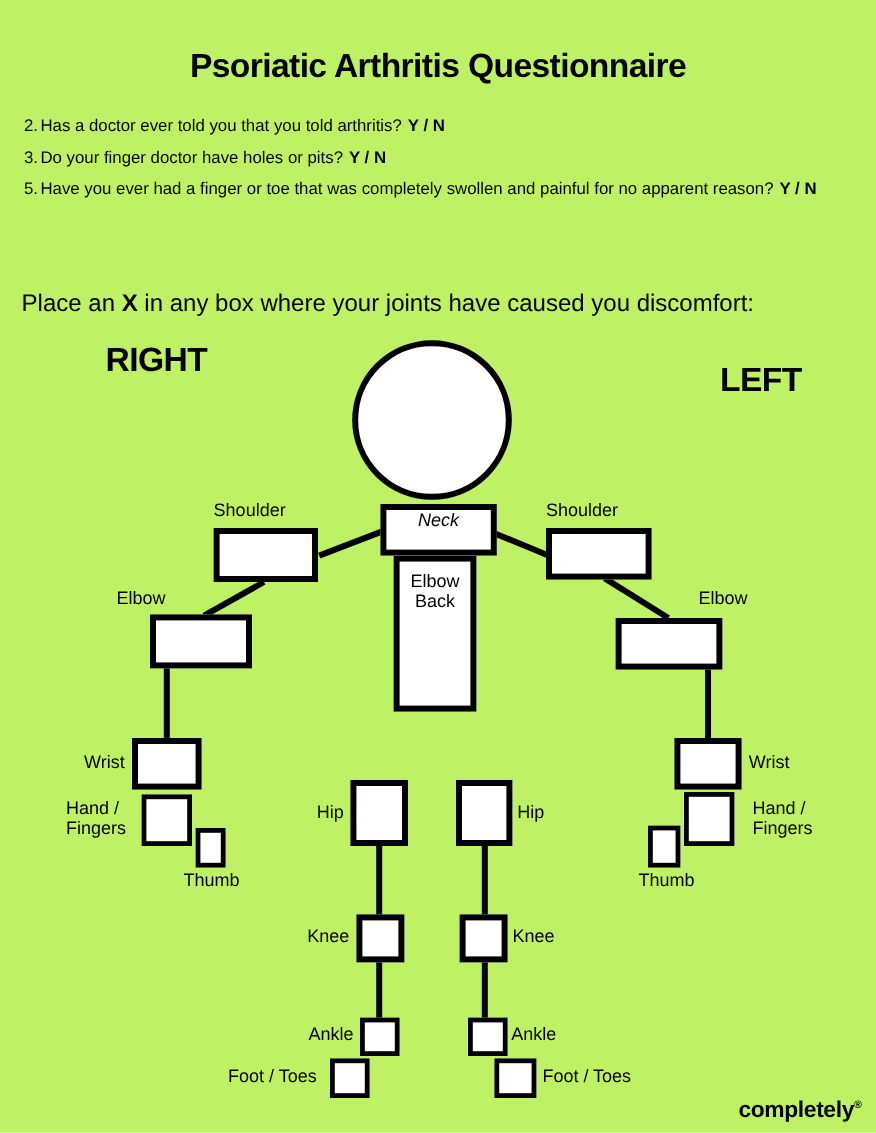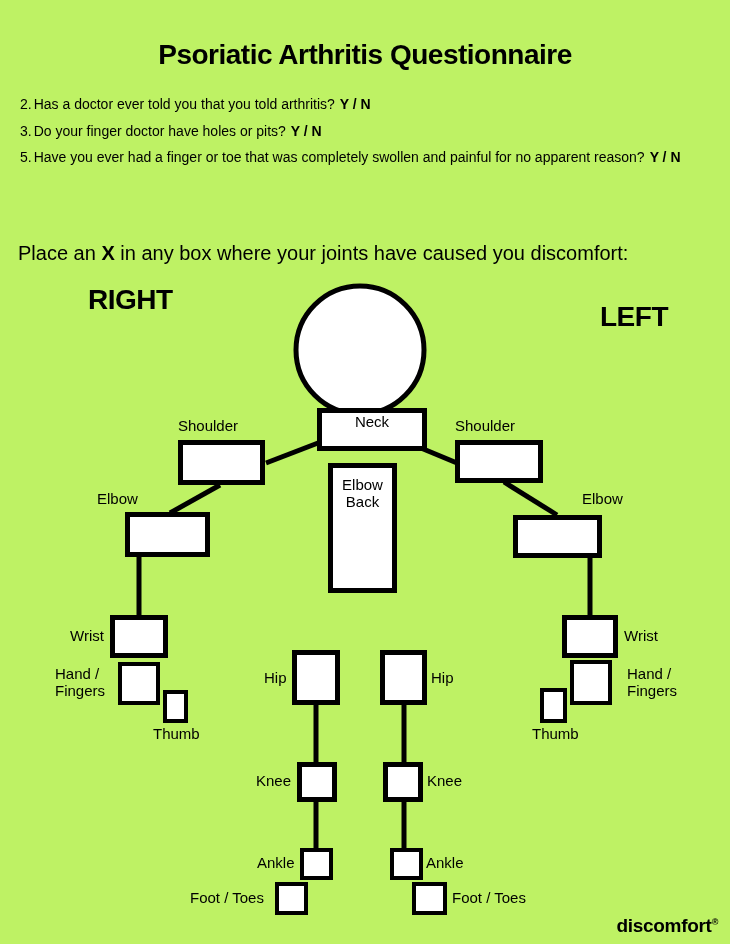--- a/index.html
+++ b/index.html
@@ -69,21 +69,21 @@
     <line x1="220" y1="485" x2="170" y2="513" stroke="#000" stroke-width="5"></line>
     <line x1="504" y1="482" x2="557" y2="515" stroke="#000" stroke-width="5"></line>
     <line x1="139" y1="555" x2="139" y2="618" stroke="#000" stroke-width="5"></line>
     <line x1="590" y1="556" x2="590" y2="618" stroke="#000" stroke-width="5"></line>
     <line x1="316" y1="703" x2="316" y2="765" stroke="#000" stroke-width="5"></line>
     <line x1="404" y1="703" x2="404" y2="765" stroke="#000" stroke-width="5"></line>
     <line x1="316" y1="800" x2="316" y2="851" stroke="#000" stroke-width="5"></line>
     <line x1="404" y1="800" x2="404" y2="851" stroke="#000" stroke-width="5"></line>
   </svg>
 
-  <div class="box" style="left:317px; top:408px; width:110px; height:43px;">
+  <div class="box" style="left:317px; top:420px; width:97px; height:43px;font-style:italic;">
     <span class="inlabel">Neck</span>
   </div>
   <div class="box" style="left:328px; top:463px; width:69px; height:130px; padding-top:8px;">
     <span class="inlabel">Elbow Back</span>
   </div>
 
   <div class="box" style="left:178px; top:440px; width:87px; height:45px;"></div>
   <div class="box" style="left:125px; top:512px; width:85px; height:45px;"></div>
   <div class="box" style="left:110px; top:615px; width:58px; height:43px;"></div>
   <div class="box thin" style="left:118px; top:662px; width:42px; height:43px;"></div>
@@ -117,16 +117,16 @@
   <div class="lbl" style="left:264px; top:669px;">Hip</div>
   <div class="lbl" style="left:431px; top:669px;">Hip</div>
   <div class="lbl" style="left:256px; top:772px;">Knee</div>
   <div class="lbl" style="left:427px; top:772px;">Knee</div>
   <div class="lbl" style="left:257px; top:854px;">Ankle</div>
   <div class="lbl" style="left:426px; top:854px;">Ankle</div>
   <div class="lbl" style="left:190px; top:889px;">Foot / Toes</div>
   <div class="lbl" style="left:452px; top:889px;">Foot / Toes</div>
 
   <div class="logo">
-    <span>discomfort</span><sup>®</sup>
+    <span>completely</span><sup>®</sup>
   </div>
 
 </div>
 
 </body></html>

